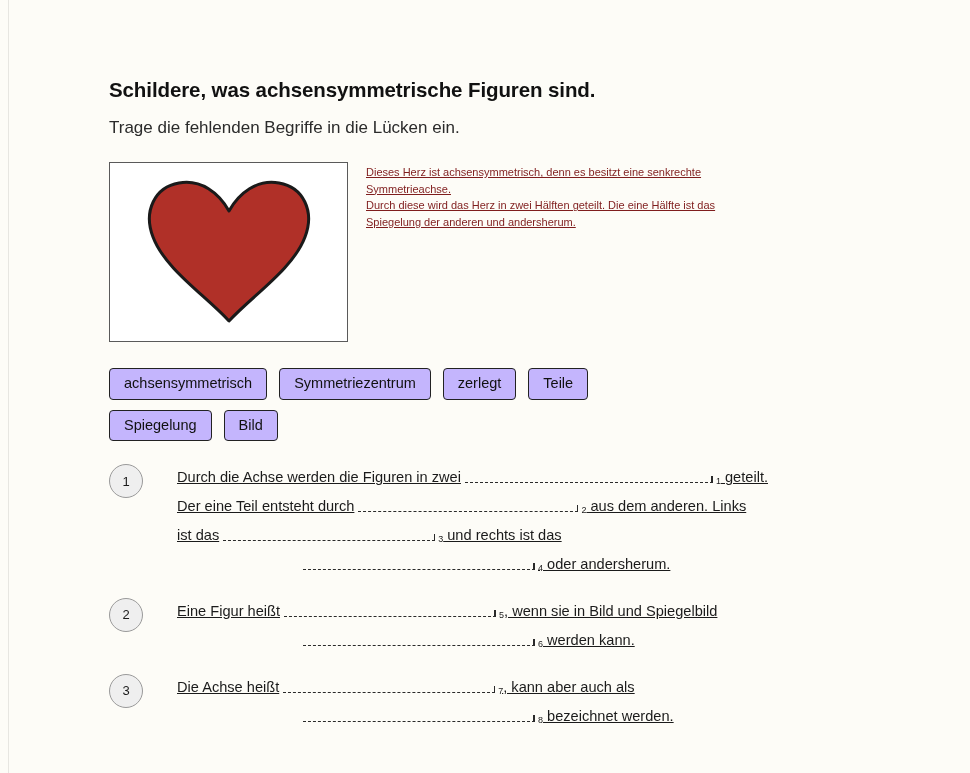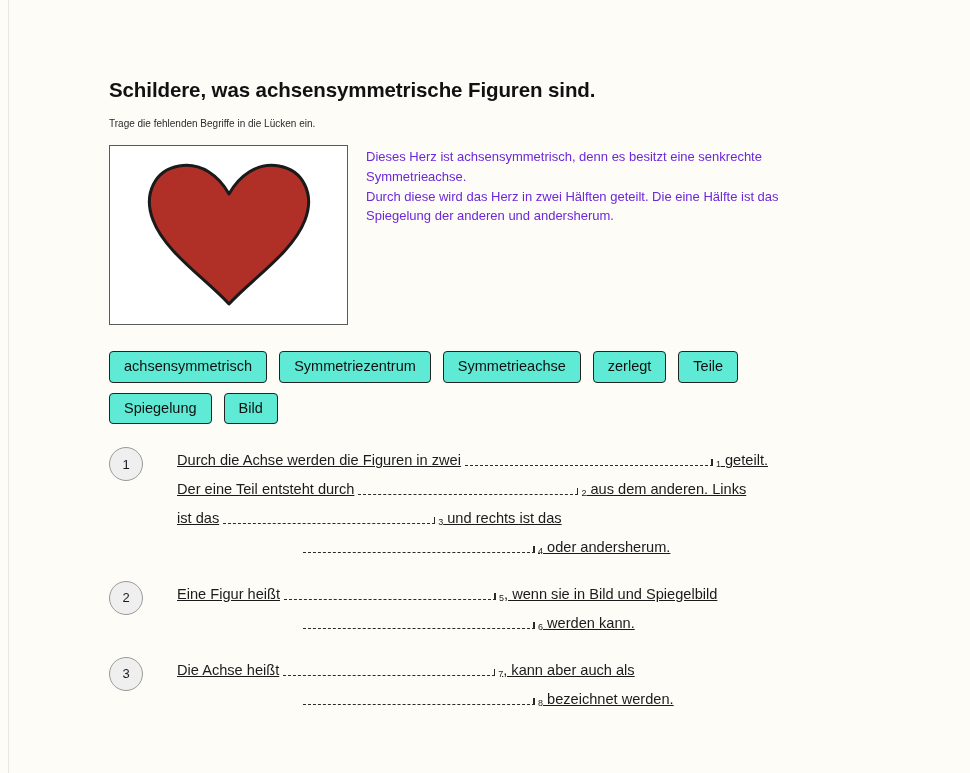--- a/index.html
+++ b/index.html
@@ -45,23 +45,23 @@
 
   
   .page-title {
     font-size: 20.5px;
     font-weight: bold;
     letter-spacing: -0.1px;
     margin: 0 0 16px 0;
     color: #111;
   }
   .page-subtitle {
-    font-size: 10px;
+    font-size: 17px;
     color: #2b2b2b;
-    margin: 0 0 16px 0;
+    margin: 0 0 24px 0;
   }
 
   
   .figure-row {
     display: flex;
     align-items: flex-start;
     gap: 18px;
   }
   .figure-frame {
     width: 239px;
@@ -71,43 +71,44 @@
     box-sizing: border-box;
     display: flex;
     align-items: center;
     justify-content: center;
     flex: 0 0 auto;
   }
   .figure-frame svg {
     display: block;
   }
   .explanation {
-    font-size: 13px;
+    font-size: 11px;
     line-height: 1.52;
-    color: #6d28d9;
+    color: #7f1d1d;
     padding-top: 2px;
     max-width: 500px;
+    text-decoration: underline;
   }
   .explanation p {
     margin: 0;
   }
 
   
   .wordbank {
     margin-top: 26px;
   }
   .wordbank-row {
     display: flex;
     gap: 12px;
     margin-bottom: 10px;
   }
   .chip {
     border: 1px solid #222;
     border-radius: 4px;
-    background: #5eead4;
+    background: #c4b5fd;
     padding: 6px 14px 7px 14px;
     font-size: 14.5px;
     line-height: 1.15;
     color: #111;
     white-space: nowrap;
   }
 
   
   .questions {
     margin-top: 22px;
@@ -208,21 +209,20 @@
         <p>Durch diese wird das Herz in zwei Hälften geteilt. Die eine Hälfte ist das</p>
         <p>Spiegelung der anderen und andersherum.</p>
       </div>
 
     </div>
 
     <div class="wordbank" id="word-bank">
         <div class="wordbank-row">
           <div class="chip">achsensymmetrisch</div>
           <div class="chip">Symmetriezentrum</div>
-          <div class="chip">Symmetrieachse</div>
           <div class="chip">zerlegt</div>
           <div class="chip">Teile</div>
         </div>
         <div class="wordbank-row">
           <div class="chip">Spiegelung</div>
           <div class="chip">Bild</div>
         </div>
       </div>
 
     <div class="questions" id="questions-list">

